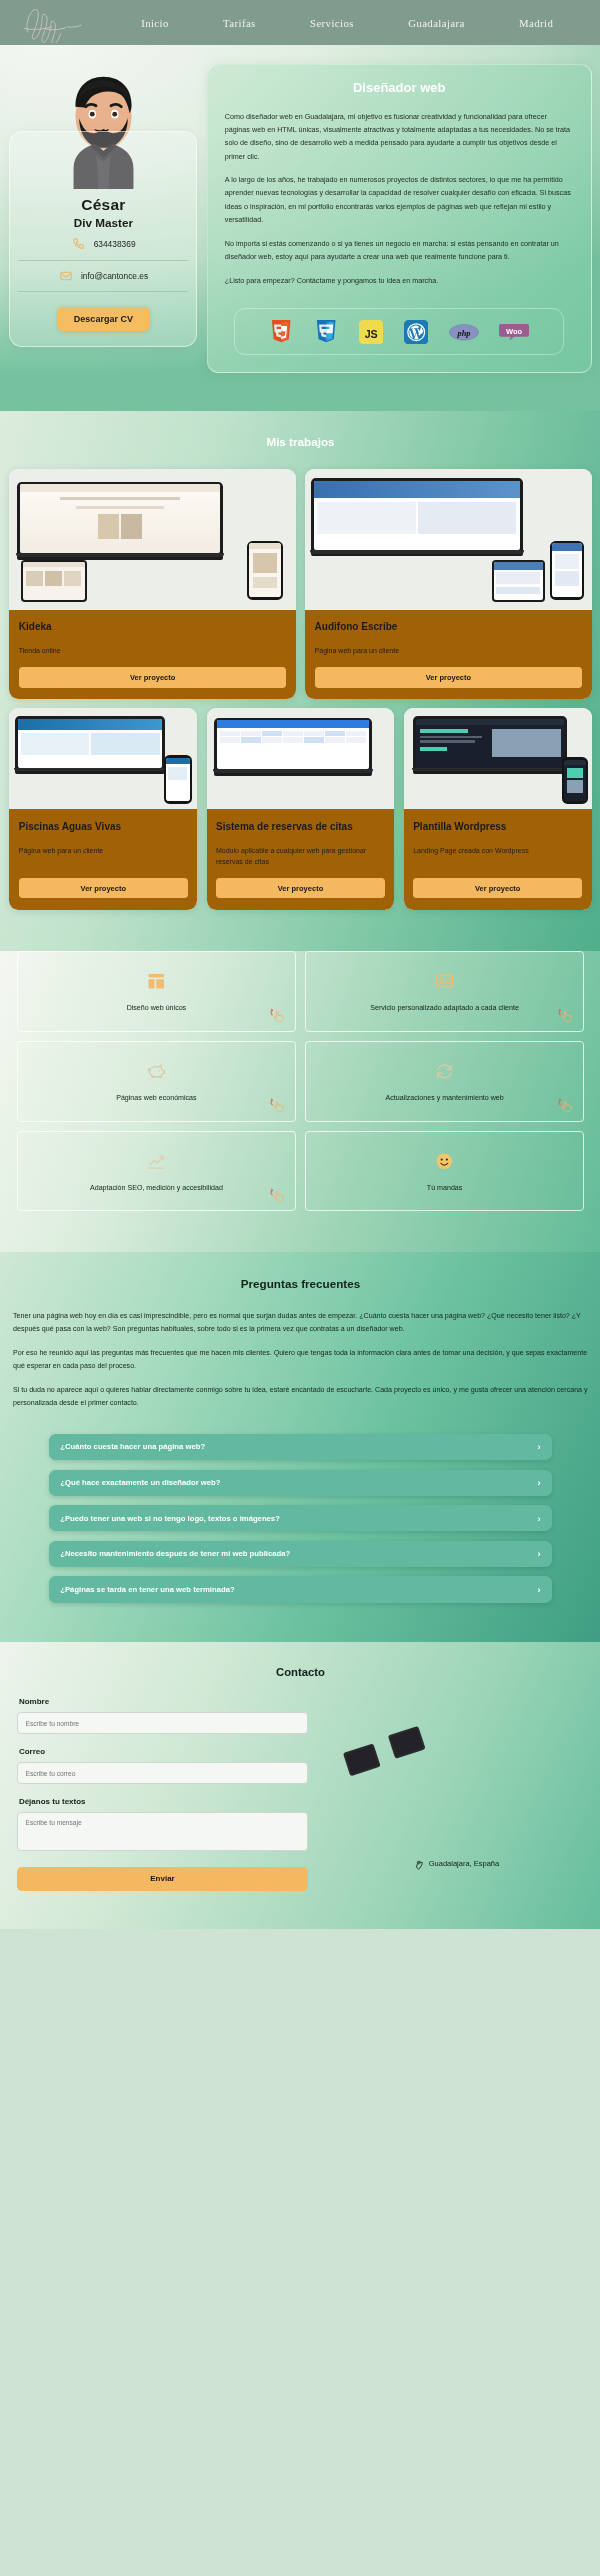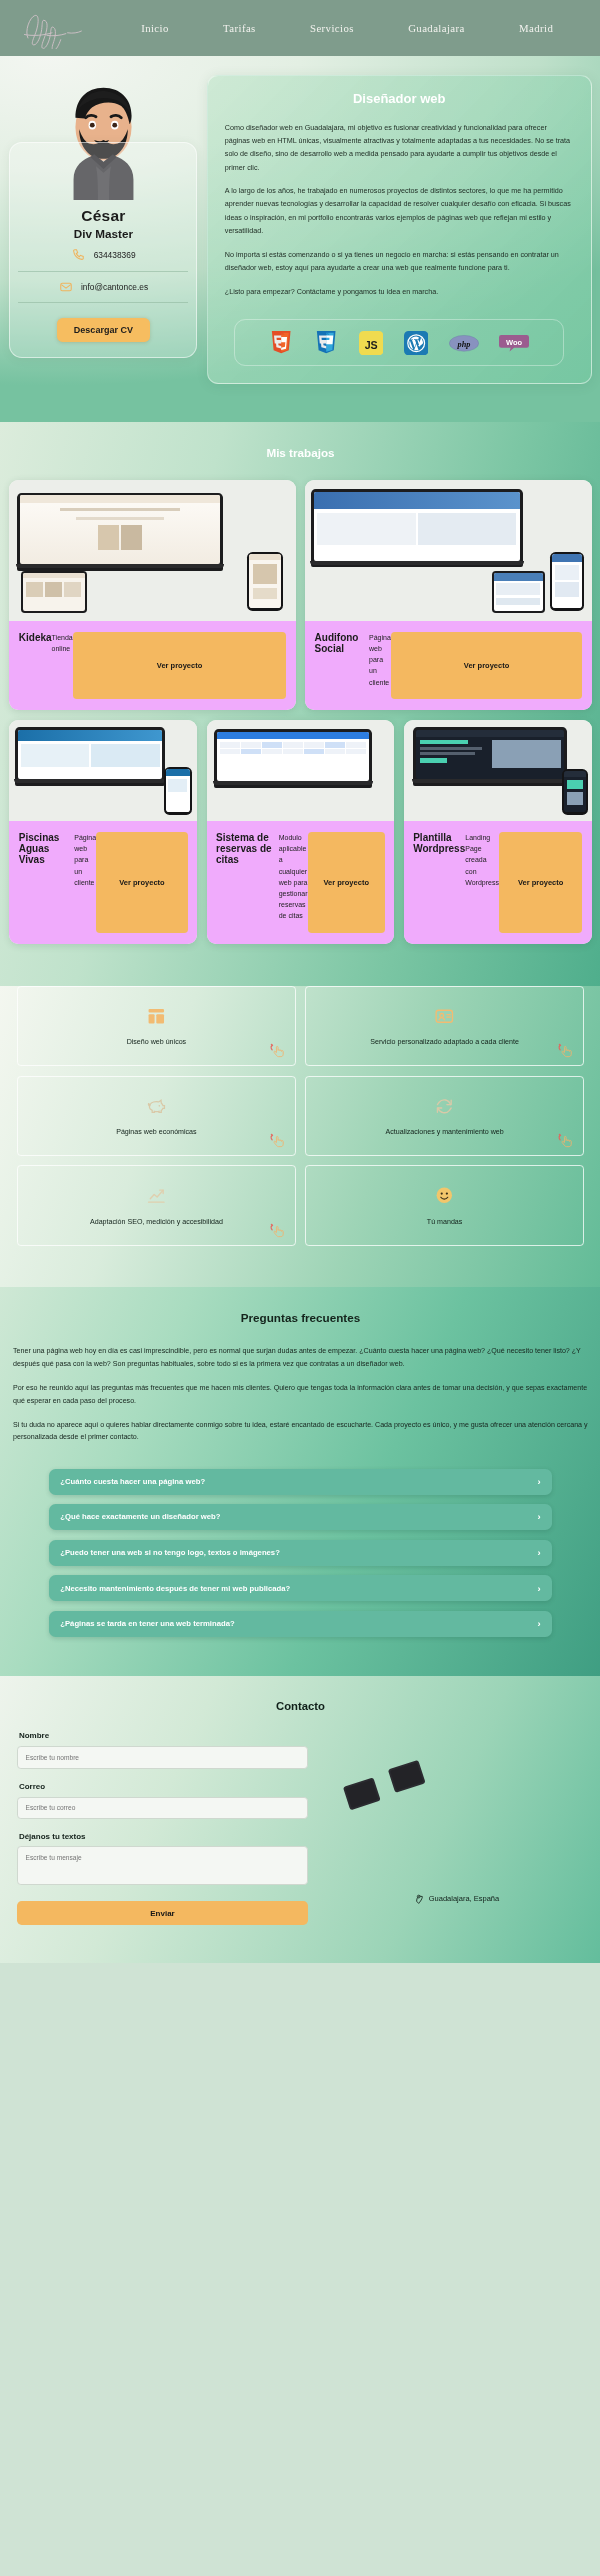--- a/index.html
+++ b/index.html
@@ -7,21 +7,21 @@
   body {
     font-family:"Liberation Sans", sans-serif;
     background:#cfe3d4;
     color:#1b1b1b;
     -webkit-font-smoothing:antialiased;
   }
   .page { width:601px; position:relative; overflow:hidden; }
 
   
   .navbar {
-    height:56px; background:#7f9c8c; display:flex; align-items:center;
+    height:45px; background:#7f9c8c; display:flex; align-items:center;
     padding:0 20.6px; gap:0;
   }
   .brand-sig { width:69px; height:41px; flex:0 0 auto; display:block; }
   .nav-links { flex:1; display:flex; justify-content:space-around; align-items:center; padding-left:24.4px; }
   .nav-links a {
     color:#f2f2ee; text-decoration:none; font-size:10.8px;
     font-family:"Liberation Serif", serif; letter-spacing:0.4px;
   }
 
   
@@ -91,21 +91,21 @@
   .mock-laptop { position:absolute; left:7.5px; top:13px; width:62%; }
   .lap-screen { background:#1c1c1e; border-radius:4.7px 4.7px 1.9px 1.9px; padding:2.8px; }
   .lap-inner { background:#fff; border-radius:1.9px; height:69px; overflow:hidden; font-size:1.9px; }
   .lap-base { height:3.8px; background:#2a2a2c; border-radius:0 0 3.8px 3.8px; margin:0 -3.8px; }
   .mock-phone { position:absolute; right:9.4px; bottom:13px; width:32px; }
   .ph-body { background:#141416; border-radius:5.6px; padding:2.8px 1.9px; }
   .ph-inner { background:#fff; border-radius:2.8px; height:54px; overflow:hidden; }
   .mock-tablet { position:absolute; right:41px; bottom:7.5px; width:54px; }
   .tb-body { background:#1b1b1d; border-radius:3.8px; padding:1.9px; }
   .tb-inner { background:#fff; border-radius:1.9px; height:38px; overflow:hidden; }
-  .work-body { padding:11.3px 9.4px 11.3px; background:#f0abfc; flex:1; display:flex; }
+  .work-body { padding:11.3px 9.4px 11.3px; background:#a16207; flex:1; display:flex; flex-direction:column; }
   .work-title { font-size:10px; font-weight:700; margin-bottom:13px; }
   .work-desc { font-size:7px; line-height:1.6; color:#1d1d1d; margin-bottom:11.3px; flex:1; }
   .btn-proj {
     display:block; width:100%; padding:5.6px 0; background:#f4b860; color:#171717;
     font-size:7.5px; font-weight:700; border:none; border-radius:3.8px; cursor:pointer; text-align:center;
   }
 
   
   .services {
     background:linear-gradient(110deg,#f4f7f0 0%,#d9ecdc 28%,#9ed4b6 62%,#62bb97 100%);
@@ -345,21 +345,21 @@
             <div class="ph-body">
                 <div class="ph-inner" style="background:#fff">
               <div style="height:7.5px;background:#3f74b2"></div>
               <div style="margin:2.8px;height:15px;background:#eaf0f6"></div>
               <div style="margin:2.8px;height:15px;background:#e1e9f2"></div>
             </div>
               </div>
           </div>
         </div>
         <div class="work-body">
-          <div class="work-title">Audifono Social</div>
+          <div class="work-title">Audifono Escribe</div>
           <div class="work-desc">Página web para un cliente</div>
           <button class="btn-proj">Ver proyecto</button>
         </div>
       </div>
     </div>
 
     <div class="works-row">
 
       <div class="work-card">
         <div class="work-shot sm">

